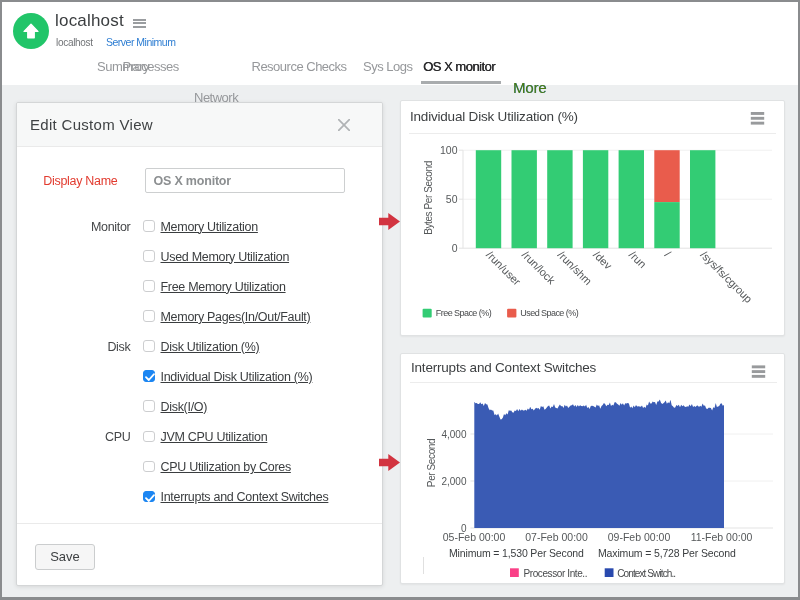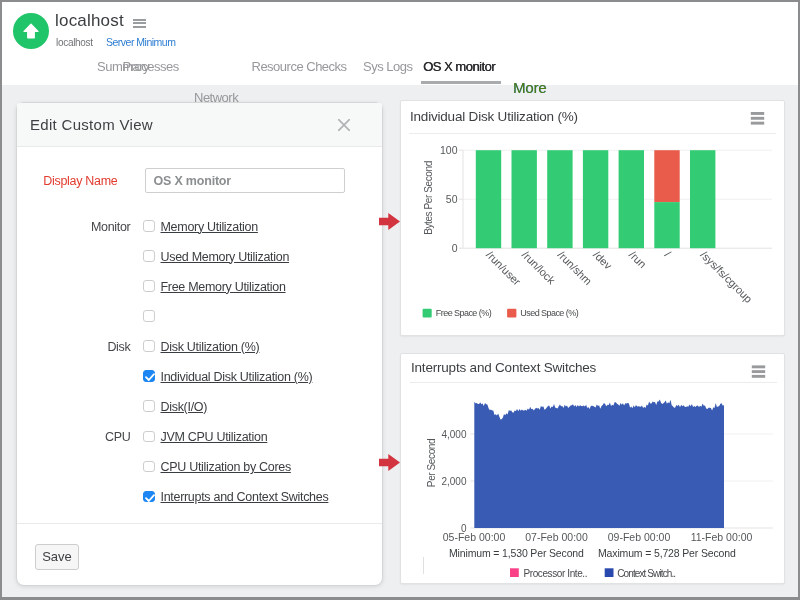--- a/index.html
+++ b/index.html
@@ -20,33 +20,33 @@
 .tab { position:absolute; top:59px; font-size:13px; letter-spacing:-0.5px; color:#96989b; }
 .tab.active { color:#2b2b2d; text-shadow:0.4px 0 0 #2b2b2d; }
 .tab.more { font-size:15px; letter-spacing:-0.2px; color:#4d7c0f; top:79px; text-shadow:0.3px 0 0 #2b7cd4; }
 .tabline { position:absolute; left:420.5px; top:81px; width:80px; height:2.5px; background:#a9acae; }
 
 
 .content { position:absolute; left:0px; top:85px; width:800px; height:512px; background:#edeff0; }
 
 
 .modal { position:absolute; left:16px; top:102px; width:367px; height:484px; background:#fff;
-  border:1px solid #d4d6d7; box-shadow:0 1px 4px rgba(0,0,0,0.10); border-radius:8px; }
+  border:1px solid #d4d6d7; box-shadow:0 1px 4px rgba(0,0,0,0.10); border-radius:2px; }
 .mtitle { position:absolute; left:13px; top:13px; font-size:15px; color:#3f4244; letter-spacing:0.3px; }
 .mdiv1 { position:absolute; left:0; top:43px; width:100%; height:1px; background:#eaeaea; }
 .dname { position:absolute; left:0px; top:70.5px; width:100.5px; text-align:right; font-size:12.5px; letter-spacing:-0.3px; color:#e23b2f; }
 .input { position:absolute; left:128px; top:64.5px; width:200px; height:25.5px; border:1px solid #cdcfd0; border-radius:2px;
   font-size:12.5px; color:#8c8f91; font-weight:600; line-height:24px; padding-left:7.5px; letter-spacing:-0.2px;}
 .grplabel { position:absolute; left:0px; width:113.5px; text-align:right; font-size:12.5px; letter-spacing:-0.3px; color:#454749; }
 .cb { position:absolute; left:126px; width:11.5px; height:11.5px; border:1px solid #cdced0; border-radius:3px; background:#fff; }
 .cb.on { background:#1c86f2; border-color:#1c86f2; }
 .cb.on svg { position:absolute; left:1px; top:2px; }
 .cblabel { position:absolute; left:143.5px; font-size:12.5px; letter-spacing:-0.3px; color:#3a3d3f;text-decoration:underline; }
 .mdiv2 { position:absolute; left:0; top:420px; width:100%; height:1px; background:#eaeaea; }
-.save { position:absolute; left:18px; top:440.5px; width:44px; height:26px; background:#f6f6f6;
+.save { position:absolute; left:18px; top:440.5px; width:60px; height:26px; background:#f6f6f6;
   border:1px solid #cbcdce; border-radius:3px; font-size:13px; color:#3e4143; text-align:center; line-height:23px; }
 
 
 .card { position:absolute; left:400px; background:#fff; border:1px solid #e0e2e3; width:385px; border-radius:2px; box-shadow:0 1px 2px rgba(0,0,0,0.05); } .card svg { position:absolute; }
 .card1 { top:100px; height:236px; }
 .card2 { top:352.5px; height:231.5px; }
 
 .arrow { position:absolute; left:379px; }
 </style>
 </head>
@@ -86,20 +86,21 @@
   <div class="dname">Display Name</div>
   <div class="input">OS X monitor</div>
   <div class="grplabel" style="top:116.5px">Monitor</div>
   <div class="cb" style="top:117.0px"></div>
   <div class="cblabel" style="top:116.5px">Memory Utilization</div>
   <div class="cb" style="top:147.1px"></div>
   <div class="cblabel" style="top:146.6px">Used Memory Utilization</div>
   <div class="cb" style="top:177.1px"></div>
   <div class="cblabel" style="top:176.6px">Free Memory Utilization</div>
   <div class="cb" style="top:207.2px"></div>
+  <div class="cblabel" style="top:206.7px">Memory Pages(In/Out/Fault)</div>
   <div class="grplabel" style="top:236.8px">Disk</div>
   <div class="cb" style="top:237.3px"></div>
   <div class="cblabel" style="top:236.8px">Disk Utilization (%)</div>
   <div class="cb on" style="top:267.4px">
       <svg width="10" height="9" viewBox="0 0 10 9">
         <path d="M1 4.2 L3.8 7 L9 1.2" stroke="#fff" stroke-width="1.8" fill="none" stroke-linecap="round" stroke-linejoin="round"></path>
       </svg>
     </div>
   <div class="cblabel" style="top:266.9px">Individual Disk Utilization (%)</div>
   <div class="cb" style="top:297.4px"></div>

